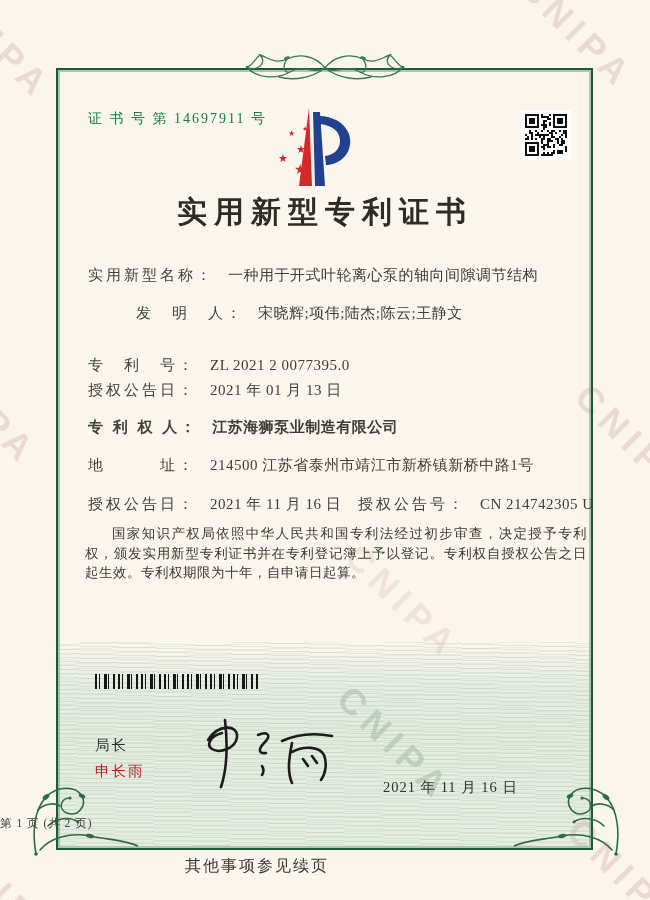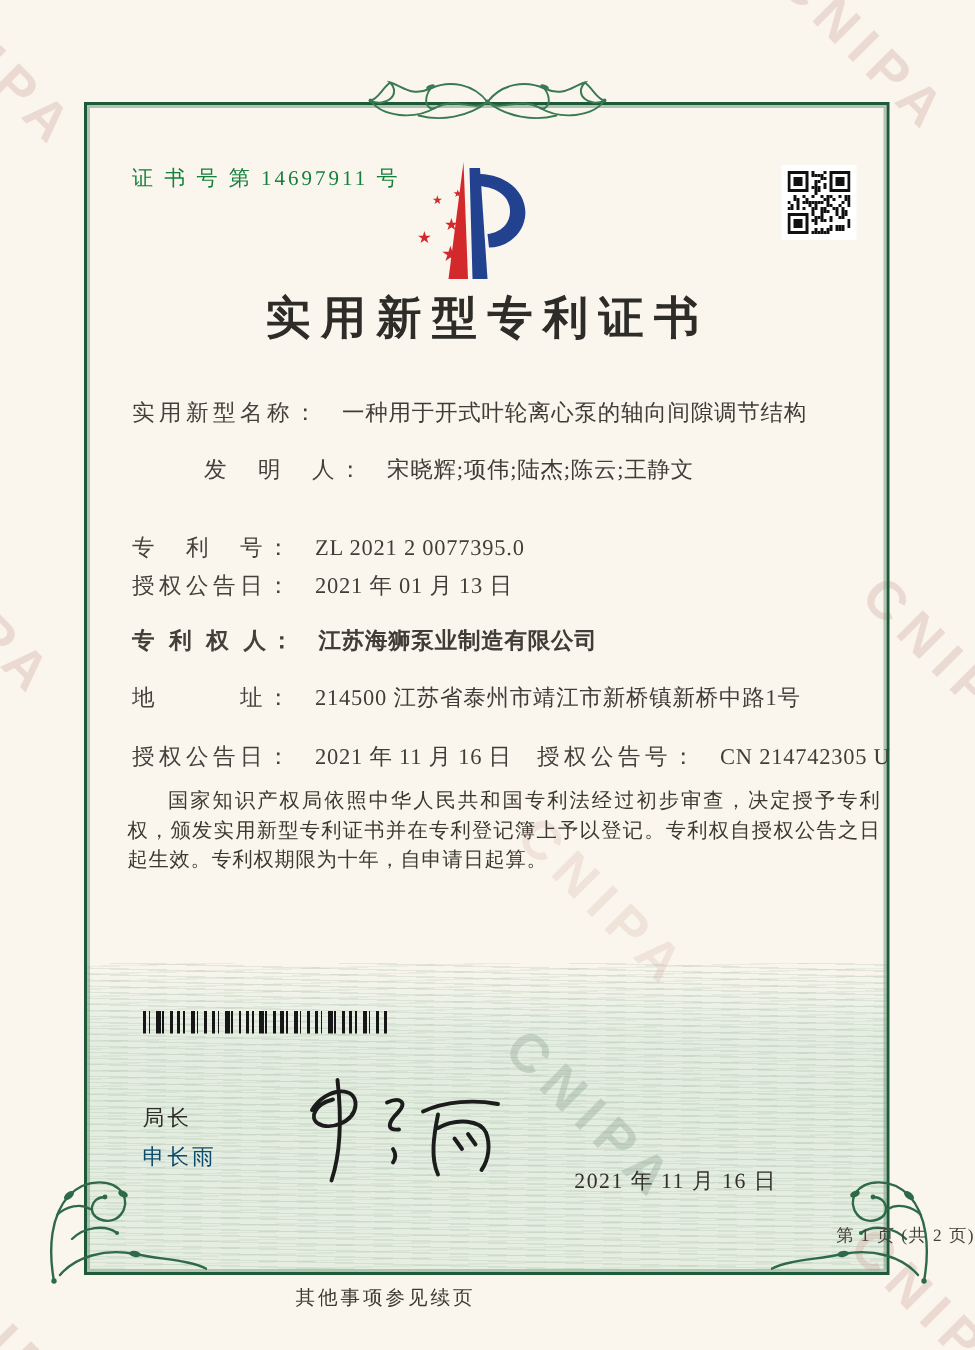--- a/index.html
+++ b/index.html
@@ -91,34 +91,34 @@
     background:
       repeating-linear-gradient(90deg,
         #161616 0 2px,transparent 2px 4px,
         #161616 4px 5px,transparent 5px 9px,
         #161616 9px 12px,transparent 12px 13px,
         #161616 13px 14px,transparent 14px 18px,
         #161616 18px 20px,transparent 20px 23px);
   }
   
   .signer-title{position:absolute;left:95px;top:736px;font-size:14.5px;color:#2f2d29;z-index:4;letter-spacing:2px;}
-  .signer-name{position:absolute;left:95px;top:762px;font-size:14.5px;color:#0c4a6e;z-index:4;letter-spacing:2px;}
+  .signer-name{position:absolute;left:95px;top:762px;font-size:14.5px;color:#b91c1c;z-index:4;letter-spacing:2px;}
   .signature{position:absolute;left:192px;top:710px;z-index:4;}
   
   .grant-date-bottom{
     position:absolute;right:132px;top:778px;z-index:4;
     font-size:14.5px;color:#33302b;letter-spacing:1px;
   }
   .pagination{
-    position:absolute;left:0;top:816px;width:650px;text-align:right;z-index:4;
+    position:absolute;left:0;top:816px;width:650px;text-align:left;z-index:4;
     font-size:11.5px;color:#44403a;letter-spacing:1px;
   }
   .footer-note{
     position:absolute;left:0;top:856px;width:514px;text-align:center;z-index:4;
-    font-size:13px;color:#3d3830;letter-spacing:2px;
+    font-size:16px;color:#3d3830;letter-spacing:2px;
   }
 </style>
 </head>
 <body>
 
 <div class="wm wm-tl">CNIPA</div>
 <div class="wm wm-tr">CNIPA</div>
 <div class="wm wm-ml">CNIPA</div>
 <div class="wm wm-mr">CNIPA</div>
 <div class="wm wm-c faint">CNIPA</div>

